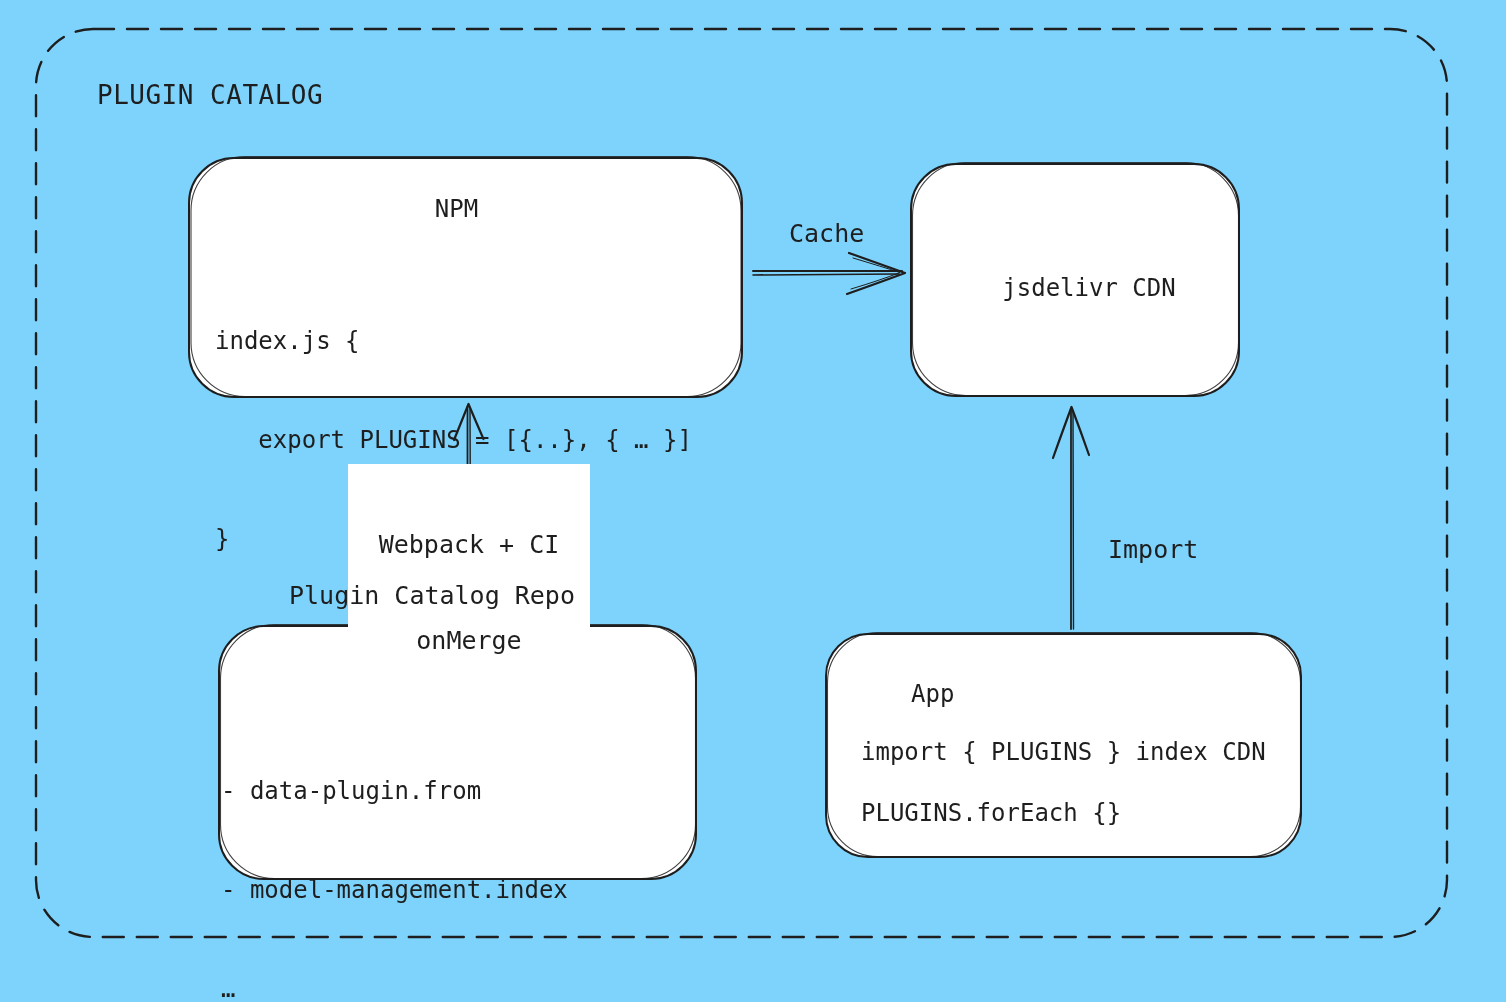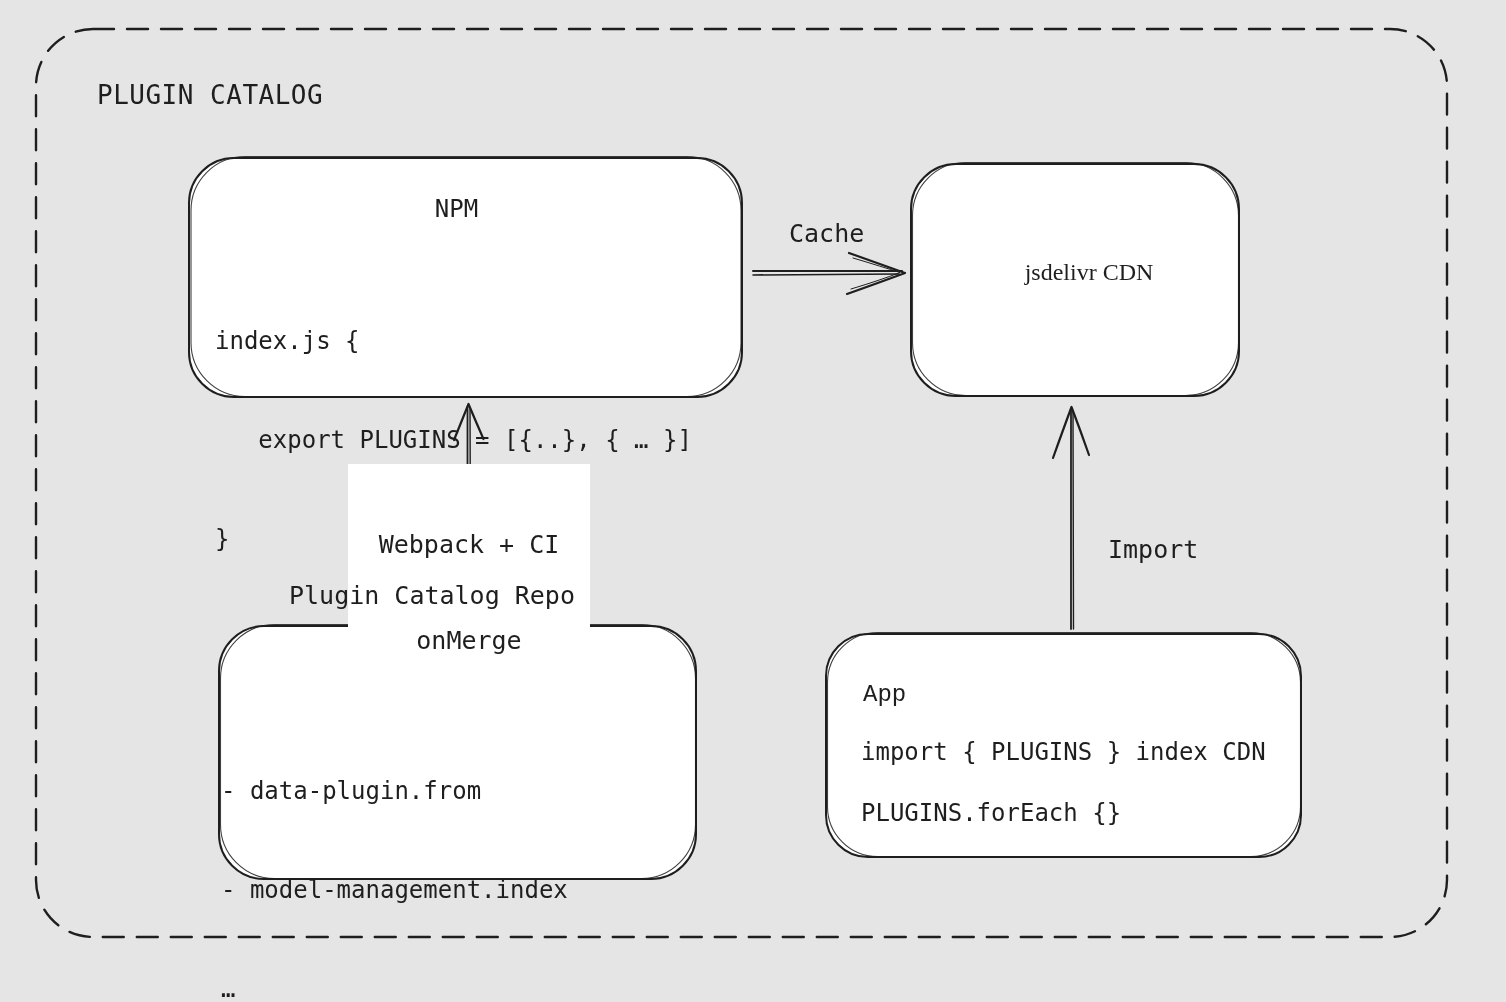--- a/index.html
+++ b/index.html
@@ -4,21 +4,21 @@
 <style>
   html, body {
     margin: 0;
     padding: 0;
     background: #ffffff;
   }
   .canvas {
     position: relative;
     width: 1506px;
     height: 1002px;
-    background: #e5e5e5;
+    background: #7dd3fc;
     font-family: "DejaVu Sans Mono", "Liberation Mono", monospace;
     color: #1e1e1e;
     overflow: hidden;
   }
   svg.strokes {
     position: absolute;
     left: 0; top: 0;
     z-index: 1;
   }
   .txt {
@@ -88,33 +88,33 @@
 
   <div class="txt fs24 center" style="left:189px; top:196px; width:535px;">NPM</div>
   <div class="txt code" style="left:215px; top:259px;">
     <div>index.js {</div>
     <div>   export PLUGINS = [{..}, { … }]</div>
     <div>}</div>
   </div>
 
   <div class="txt fs25" style="left:789px; top:201px;">Cache</div>
 
-  <div class="txt fs24 center" style="left:911px; top:259px; width:356px;font-family:Liberation Serif, serif;">jsdelivr CDN</div>
+  <div class="txt fs24 center" style="left:911px; top:275px; width:356px;">jsdelivr CDN</div>
 
   <div class="txt fs25 center label-bg" style="left:348px; top:445px; width:242px; line-height:32px;">
     <div>Webpack + CI</div>
     <div>onMerge</div>
   </div>
 
   <div class="txt fs25" style="left:289px; top:563px;">Plugin Catalog Repo</div>
   <div class="txt code" style="left:221px; top:709px;">
     <div>- data-plugin.from</div>
     <div>- model-management.index</div>
     <div>…</div>
   </div>
 
-  <div class="txt fs24" style="left:863px; top:681px;font-family:Liberation Mono, monospace;">App</div>
+  <div class="txt fs24" style="left:911px; top:681px;">App</div>
   <div class="txt fs24" style="left:861px; top:739px;">import { PLUGINS } index CDN</div>
   <div class="txt fs24" style="left:861px; top:800px;">PLUGINS.forEach {}</div>
 
   <div class="txt fs25" style="left:1108px; top:517px;">Import</div>
 
 </div>
 
 </body></html>

